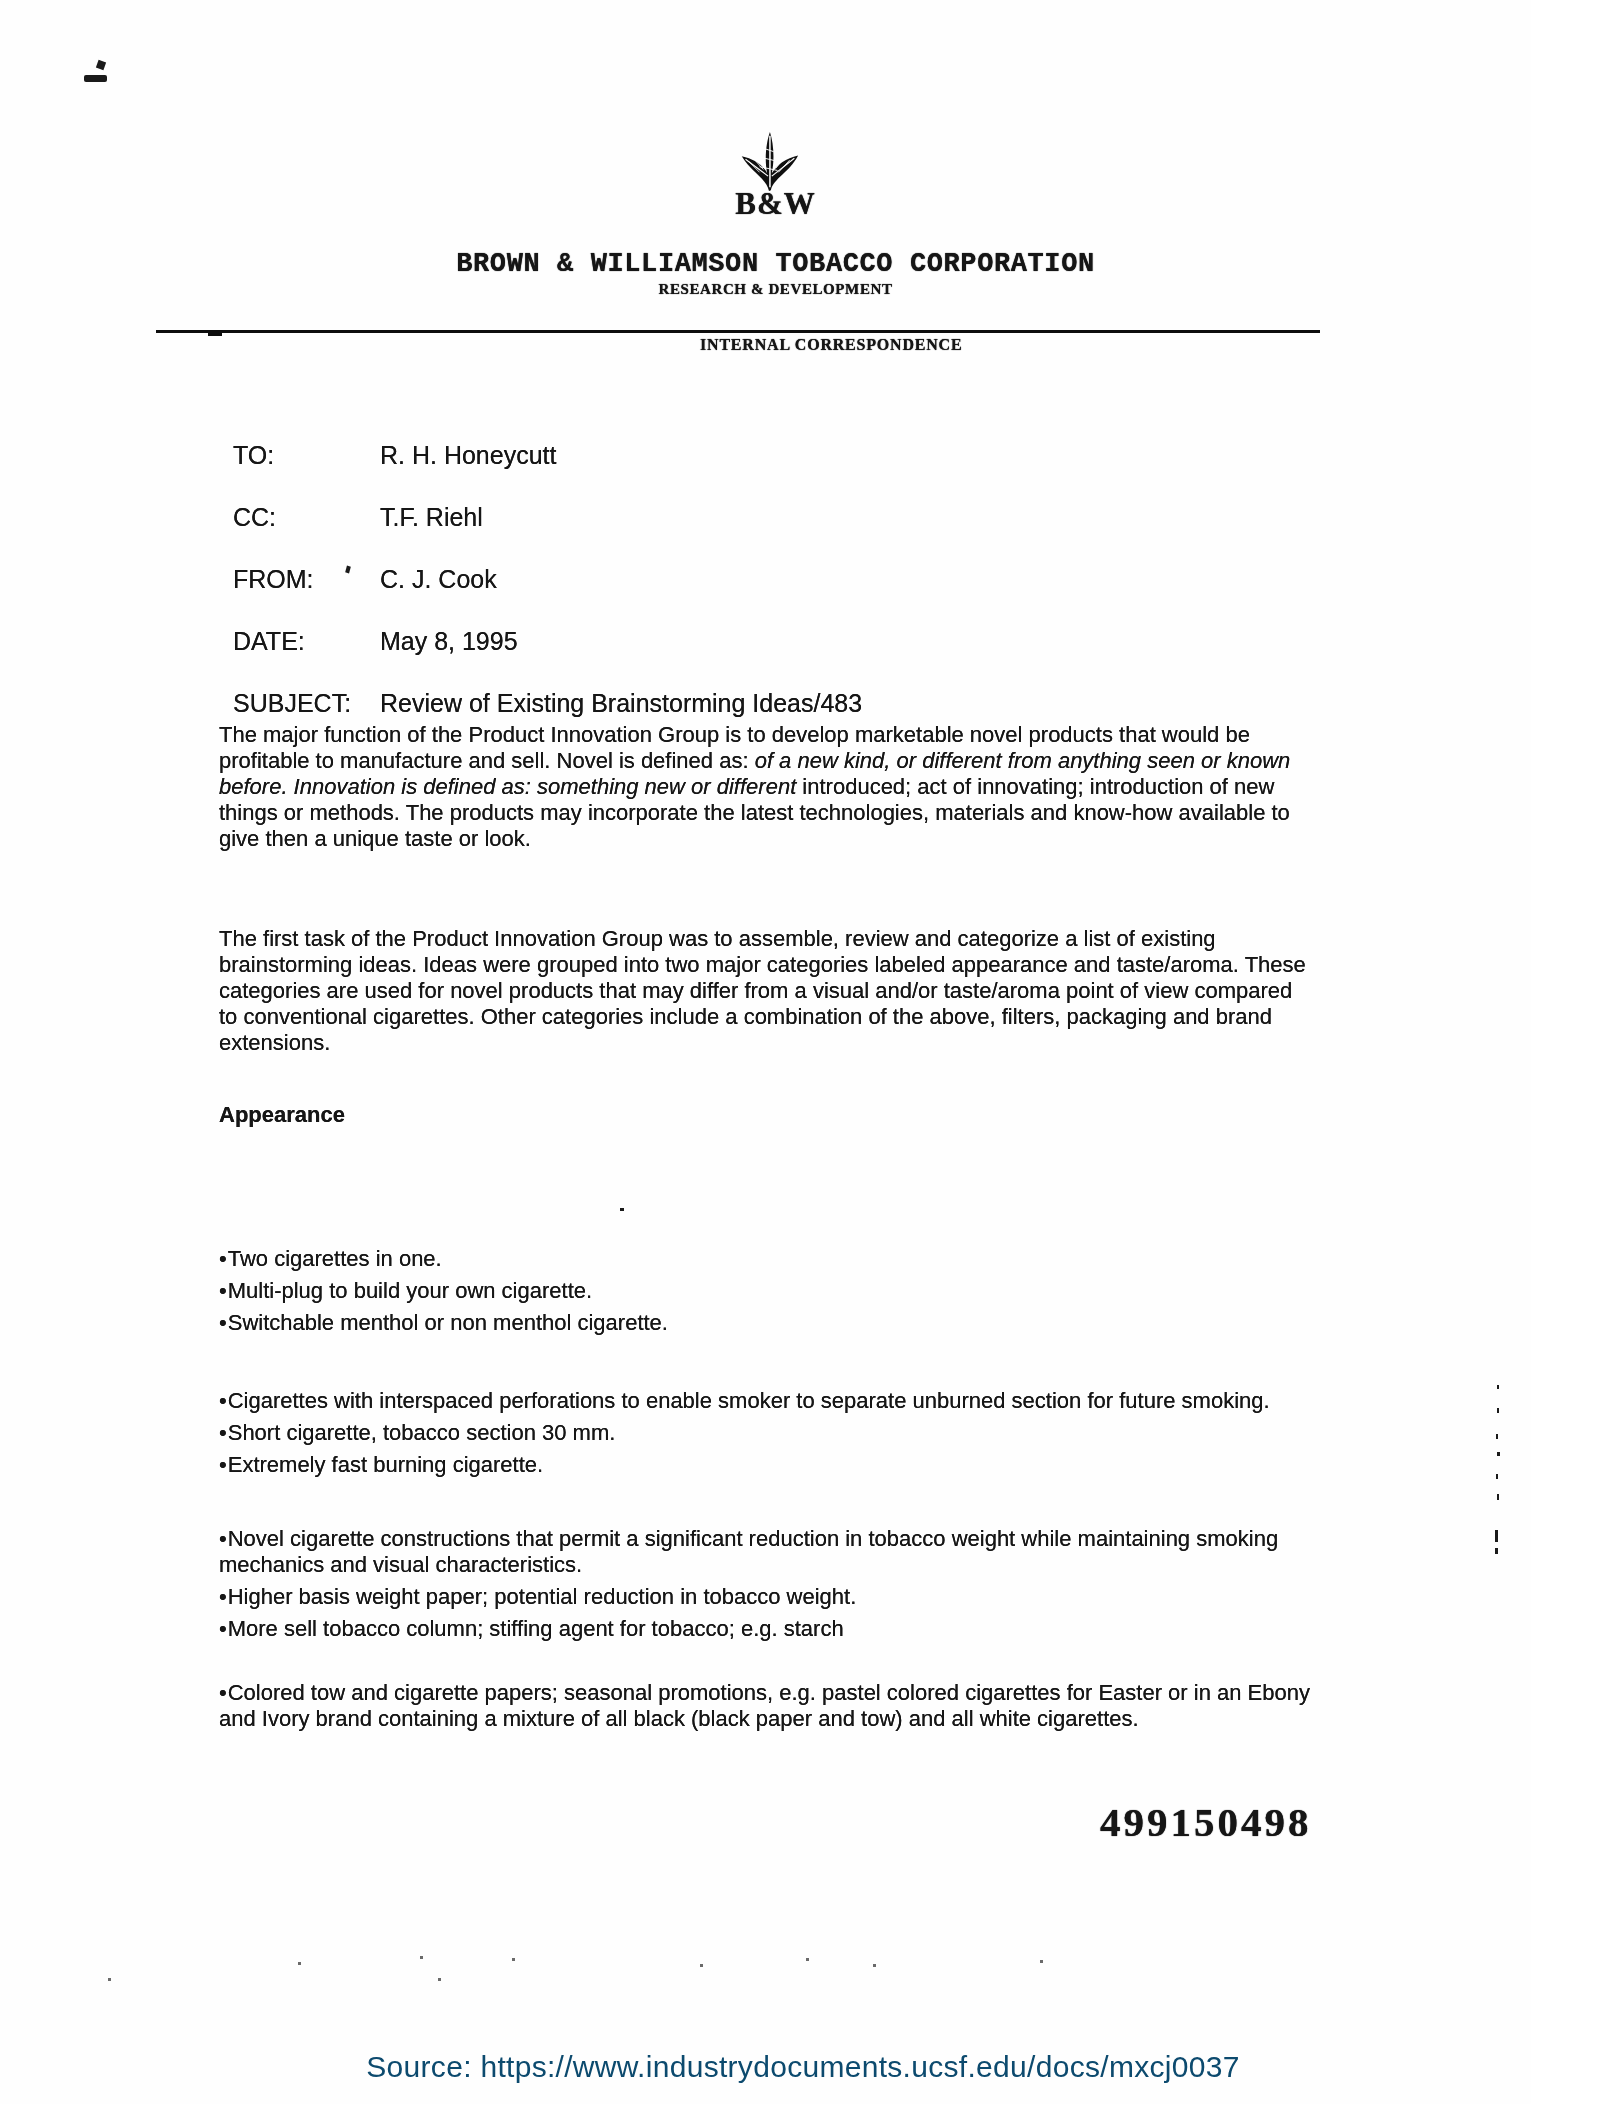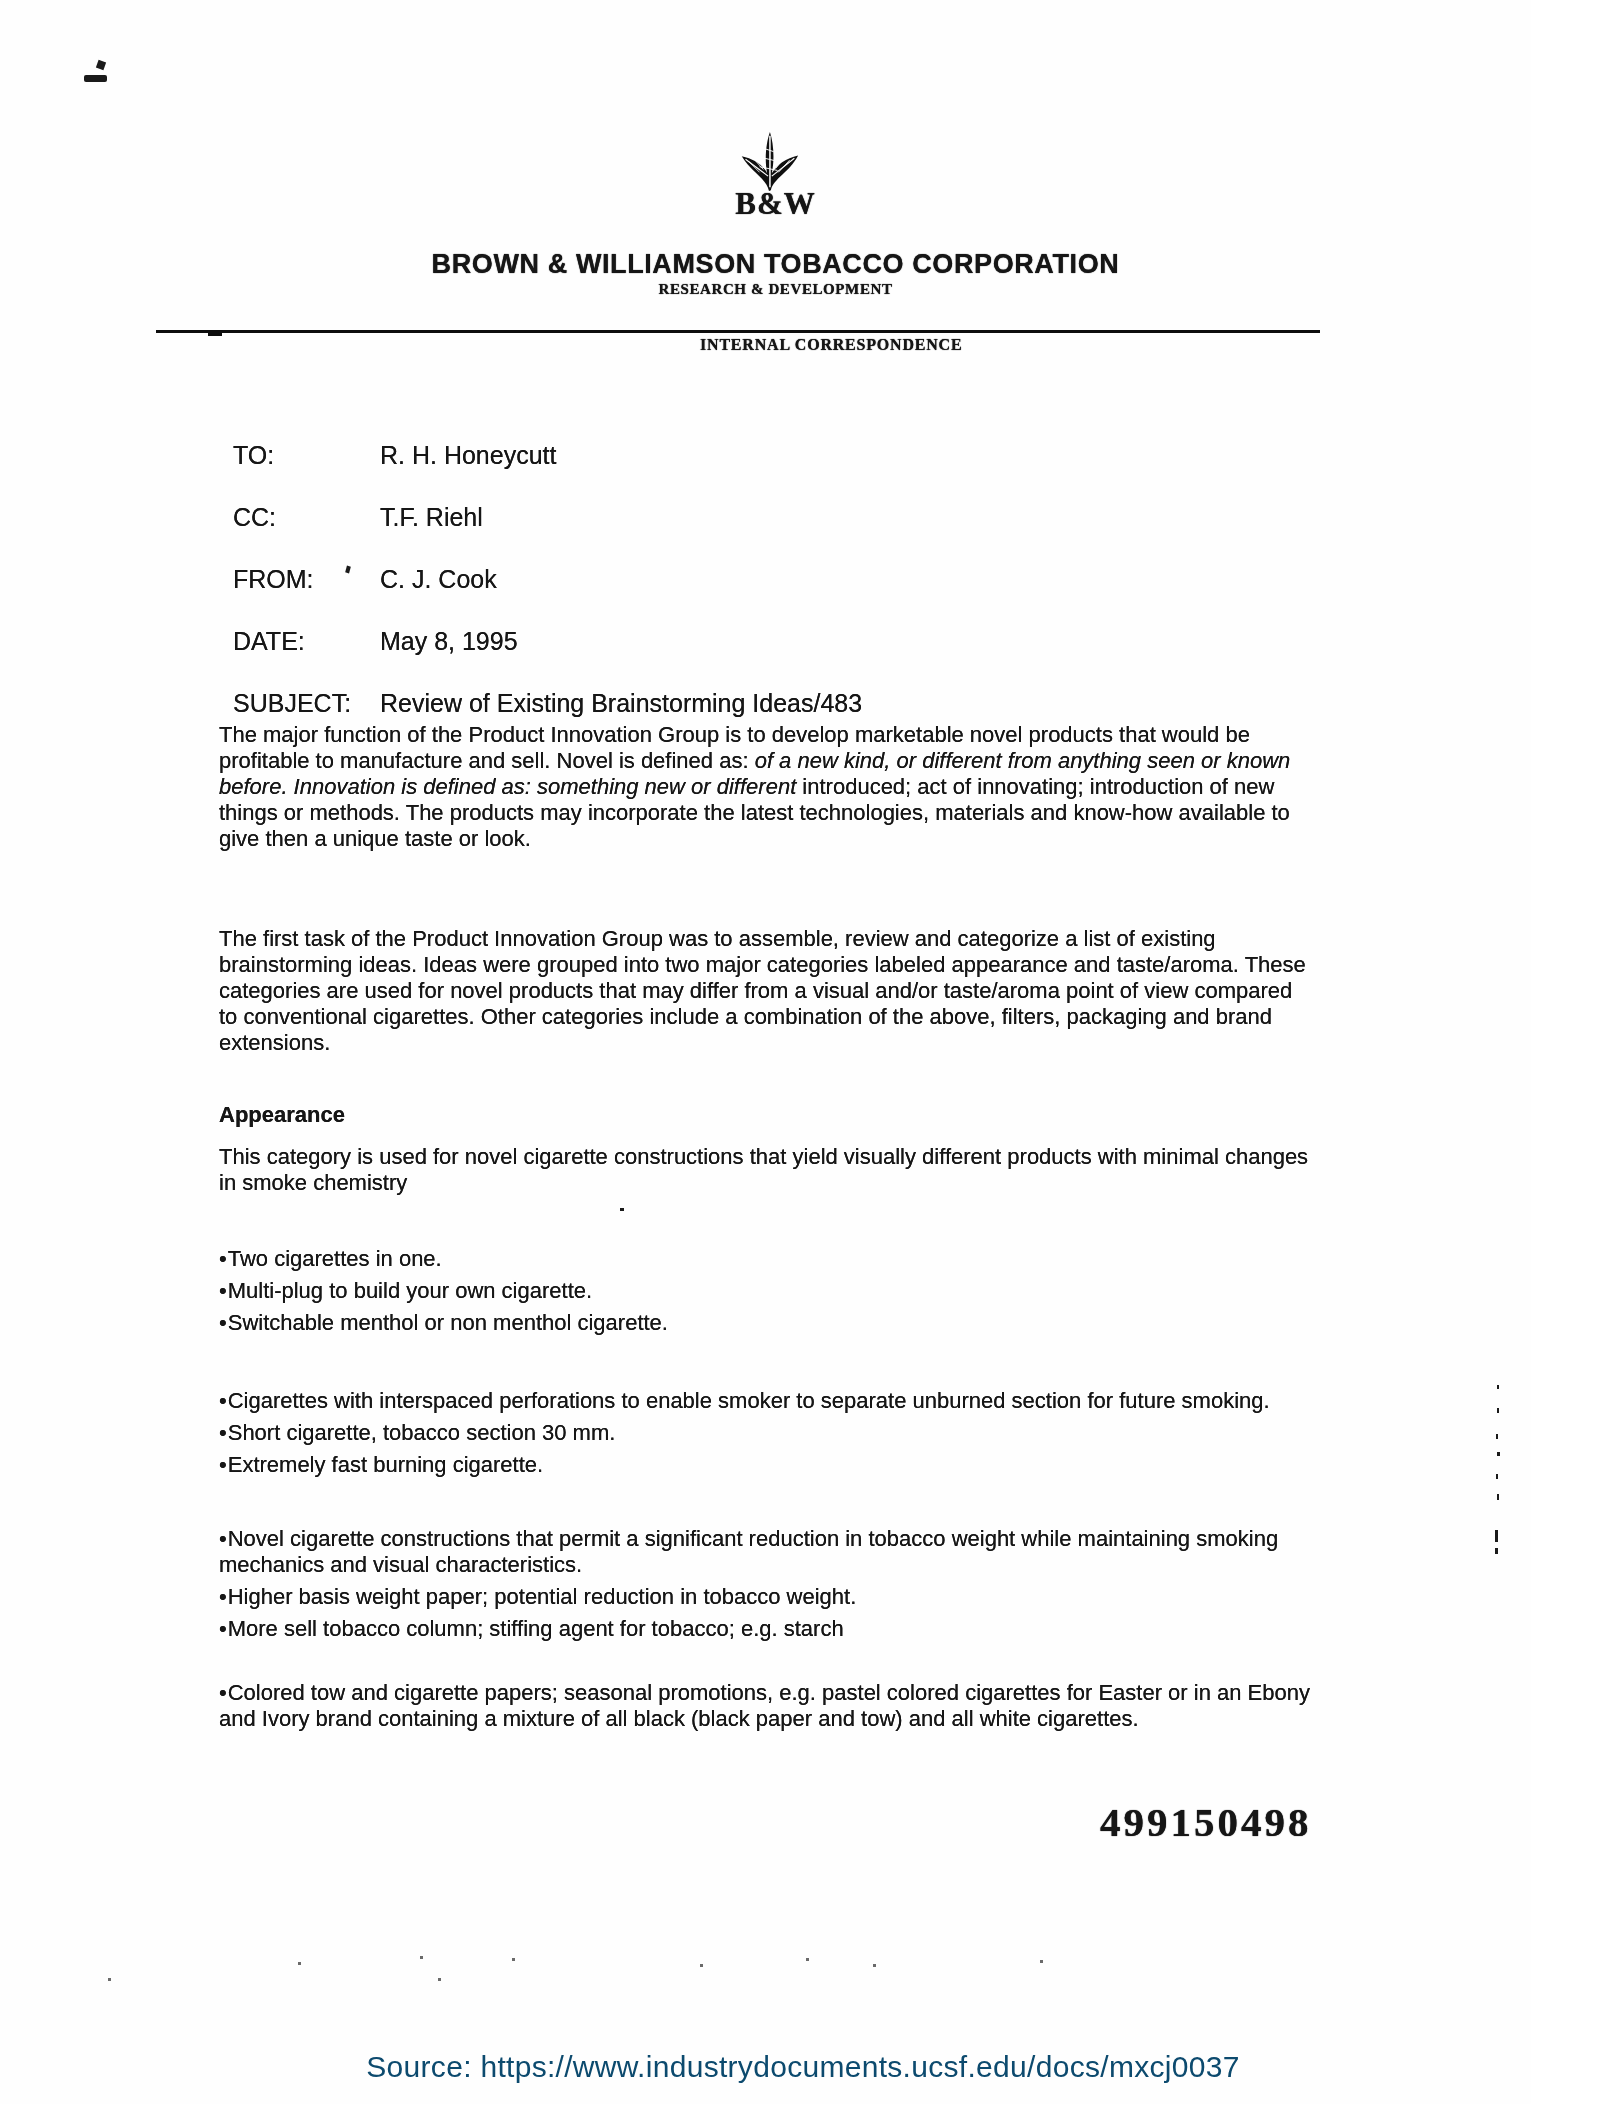--- a/index.html
+++ b/index.html
@@ -16,21 +16,21 @@
   .center-band { position:absolute; left:233px; width:1085px; text-align:center; }
   .logo-svg { position:absolute; left:731px; top:131px; width:76px; height:62px; }
   .bw-text {
     top:186px;
     font-family:"Liberation Serif", serif;
     font-weight:bold; font-size:31px; letter-spacing:1px;
     text-shadow:0 0 1px #000;
   }
   .company-line {
     top:249px;
-    font-family:Liberation Sans, sans-serif;
+    font-family:Liberation Mono, monospace;
     font-weight:bold; font-size:27px; letter-spacing:0.6px;
     text-shadow:0 0 1px #000;
   }
   .dept-line {
     top:281px;
     font-family:"Liberation Serif", serif;
     font-weight:bold; font-size:15px; letter-spacing:0.6px;
     text-shadow:0 0 1px #000;
   }
   .h-rule {
@@ -126,21 +126,20 @@
       <span class="memo-label">SUBJECT:</span>
       <span class="memo-value">Review of Existing Brainstorming Ideas/483</span>
     </div>
   </div>
 
   <p class="body-text para1"><span>The major function of the Product Innovation Group is to develop marketable novel products that would be profitable to manufacture and sell.  Novel is defined as: </span><span class="italic-seg">of a new kind, or different from anything seen or known before.  Innovation is defined as: something new or different </span><span>introduced; act of innovating; introduction of new things or methods.  The products may incorporate the latest technologies, materials and know-how available to give then a unique taste or look.</span></p>
 
   <p class="body-text para2">The first task of the Product Innovation Group was to assemble, review and categorize a list of existing brainstorming ideas.  Ideas were grouped into two major categories labeled appearance and taste/aroma.  These categories are used for novel products that may differ from a visual and/or taste/aroma point of view compared to conventional cigarettes.  Other categories include a combination of the above, filters, packaging and brand extensions.</p>
 
   <div class="body-text appearance-heading">Appearance</div>
-  <p class="body-text appearance-desc">This category is used for novel cigarette constructions that yield visually different products with minimal changes in smoke chemistry</p>
 
   <div class="body-text bullet-group-a">
     <div class="bullet-line"><span class="bullet-dot">•</span><span>Two cigarettes in one.</span></div>
     <div class="bullet-line"><span class="bullet-dot">•</span><span>Multi-plug to build your own cigarette.</span></div>
     <div class="bullet-line"><span class="bullet-dot">•</span><span>Switchable menthol or non menthol cigarette.</span></div>
   </div>
 
   <div class="body-text bullet-group-b">
     <div class="bullet-line"><span class="bullet-dot">•</span><span>Cigarettes with interspaced perforations to enable smoker to separate unburned section for future smoking.</span></div>
     <div class="bullet-line"><span class="bullet-dot">•</span><span>Short cigarette, tobacco section 30 mm.</span></div>

